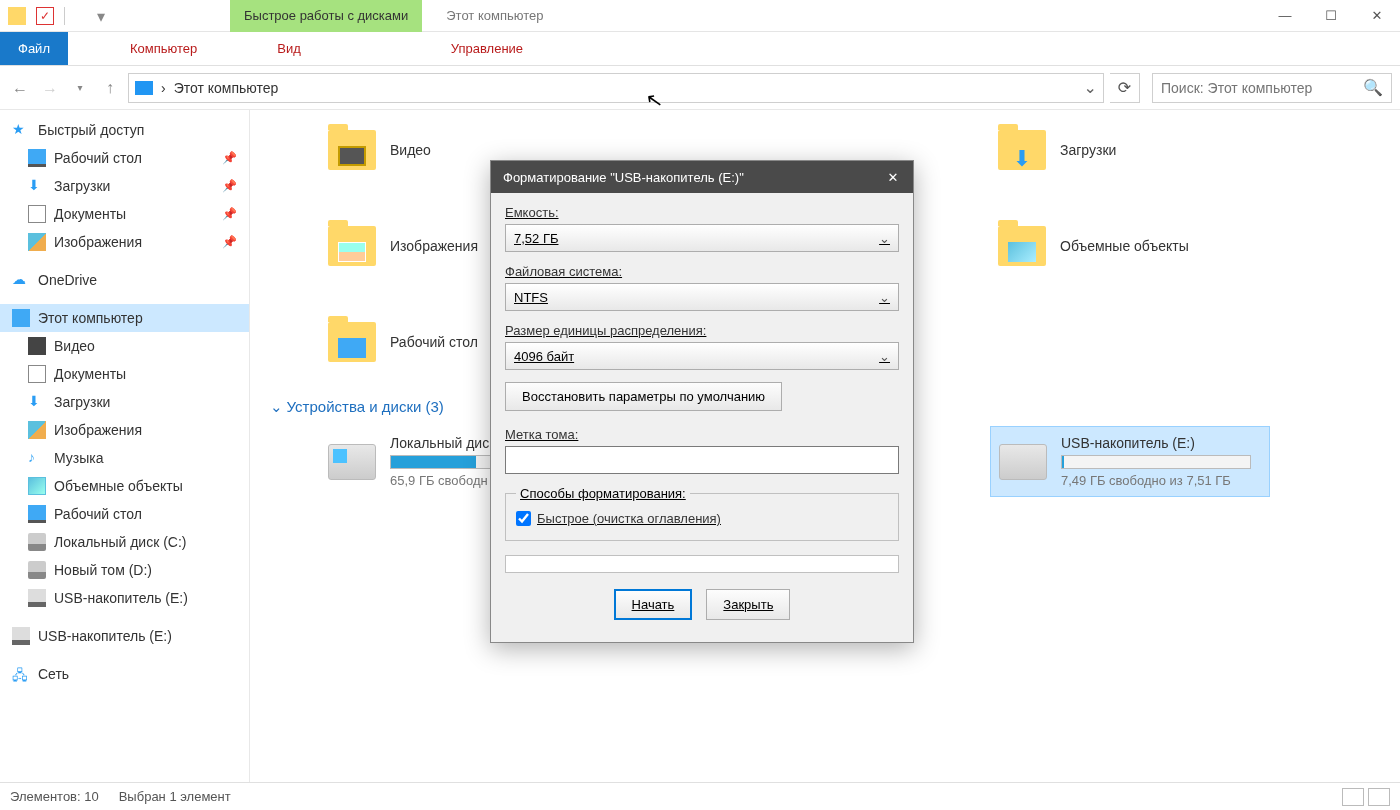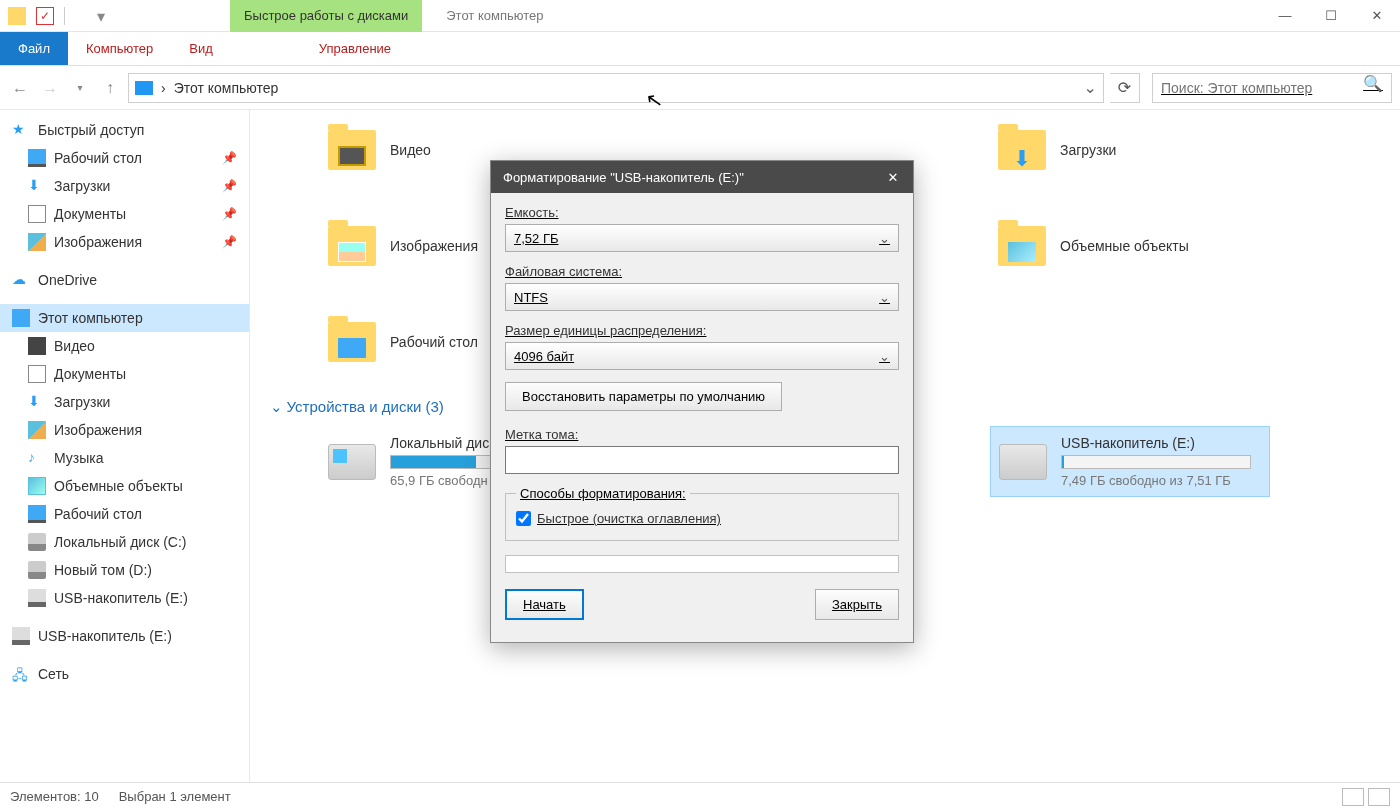--- a/index.html
+++ b/index.html
@@ -8,33 +8,33 @@
 
 .titlebar { height: 32px; display: flex; align-items: center; border-bottom: 1px solid #e5e5e5; }
 .titlebar .qat { display: flex; align-items: center; padding-left: 8px; gap: 10px; }
 .titlebar .qat span { display: inline-block; width: 18px; height: 18px; }
 .titlebar .context-tab { margin-left: 120px; background: #a6e27f; color: #333; padding: 6px 14px; font-size: 13px; height: 32px; display: flex; align-items: center; }
 .titlebar .title-text { margin-left: 24px; color: #777; font-size: 13px; }
 .titlebar .window-controls { margin-left: auto; display: flex; }
 .titlebar .window-controls .ctrl { width: 46px; height: 32px; display: flex; align-items: center; justify-content: center; color: #555; font-size: 13px; cursor: pointer; }
 
 
-.ribbon { height: 34px; display: flex; align-items: stretch; border-bottom: 1px solid #e0e0e0; }
+.ribbon { height: 34px; display: flex; align-items: stretch; border-bottom: 1px solid #e0e0e0; gap: 44px; }
 .ribbon .tab { padding: 0 18px; font-size: 13px; display: flex; align-items: center; color: #b91c1c; cursor: pointer; }
 .ribbon .tab.active { background: #1979ca; color: #fff; }
 
 
 .navbar { height: 44px; display: flex; align-items: center; padding: 6px 8px; gap: 6px; border-bottom: 1px solid #e8e8e8; }
 .navbar .navbtn { width: 24px; height: 24px; display: flex; align-items: center; justify-content: center; color: #888; cursor: pointer; }
 .navbar .addressbar { flex: 1; border: 1px solid #cfcfcf; height: 30px; display: flex; align-items: center; padding: 0 6px; background: #fff; }
 .navbar .addressbar .pc-icon { width: 18px; height: 14px; background: #2196f3; margin-right: 8px; }
 .navbar .addressbar .crumb { font-size: 14px; color: #333; }
 .navbar .addressbar .dd { margin-left: auto; color: #666; }
 .navbar .refresh { width: 30px; height: 30px; border: 1px solid #cfcfcf; border-left: none; display: flex; align-items: center; justify-content: center; color: #555; cursor: pointer; }
-.navbar .search { width: 240px; height: 30px; border: 1px solid #cfcfcf; margin-left: 6px; display: flex; padding: 0 8px; text-decoration: underline; }
+.navbar .search { width: 240px; height: 30px; border: 1px solid #cfcfcf; margin-left: 6px; display: flex; align-items: center; padding: 0 8px; }
 .navbar .search input { border: none; outline: none; flex: 1; font-size: 14px; color: #888; }
 .navbar .search .sicon { color: #888; }
 
 
 .body { display: flex; height: calc(810px - 32px - 34px - 44px - 28px); }
 .sidebar { width: 250px; border-right: 1px solid #e8e8e8; padding: 6px 0; overflow-y: auto; }
 .sidebar .node { display: flex; align-items: center; height: 28px; padding-left: 12px; font-size: 14px; color: #333; cursor: pointer; gap: 8px; }
 .sidebar .node.indent { padding-left: 28px; }
 .sidebar .node.selected { background: #cce8ff; }
 .sidebar .node .pin { margin-left: auto; margin-right: 12px; color: #888; font-size: 12px; }
@@ -80,21 +80,21 @@
 .dialog .dlg-body { padding: 12px 14px; text-decoration: underline; }
 .dialog label { font-size: 13px; color: #333; display: block; margin-bottom: 4px; }
 .dialog .select { width: 100%; height: 28px; border: 1px solid #adadad; background: linear-gradient(#fff,#e8e8e8); display: flex; align-items: center; padding: 0 8px; font-size: 13px; margin-bottom: 12px; }
 .dialog .select .dd { margin-left: auto; color: #555; }
 .dialog .btn { padding: 6px 16px; border: 1px solid #adadad; background: linear-gradient(#fdfdfd,#e8e8e8); font-size: 13px; cursor: pointer; }
 .dialog .btn.primary { border: 2px solid #0078d7; }
 .dialog input[type=text] { width: 100%; height: 28px; border: 1px solid #7a7a7a; padding: 0 6px; font-size: 13px; margin-bottom: 12px; outline: none; }
 .dialog fieldset { border: 1px solid #c0c0c0; padding: 10px; margin-bottom: 14px; }
 .dialog fieldset legend { font-size: 13px; padding: 0 4px; margin-top: 12px; }
 .dialog .progress { width: 100%; height: 18px; border: 1px solid #c0c0c0; background: #fff; margin-bottom: 16px; }
-.dialog .footer { display: flex; gap: 14px; justify-content: space-between; padding-bottom: 10px; }
+.dialog .footer { display: flex; gap: 14px; justify-content: center; padding-bottom: 10px; }
 .dialog .cb { display: flex; align-items: center; gap: 6px; font-size: 13px; }
 .dialog .cb input { width: 15px; height: 15px; }
 
 
 .statusbar { height: 28px; border-top: 1px solid #e0e0e0; display: flex; align-items: center; padding: 0 10px; font-size: 13px; color: #555; gap: 20px; }
 .statusbar .view-icons { margin-left: auto; display: flex; gap: 4px; }
 .statusbar .view-icons span { width: 22px; height: 18px; border: 1px solid #bbb; display: inline-block; }
 
 .cursor { position: absolute; left: 646px; top: 88px; font-size: 20px; color: #000; pointer-events: none; transform: rotate(-10deg); }
 </style>

